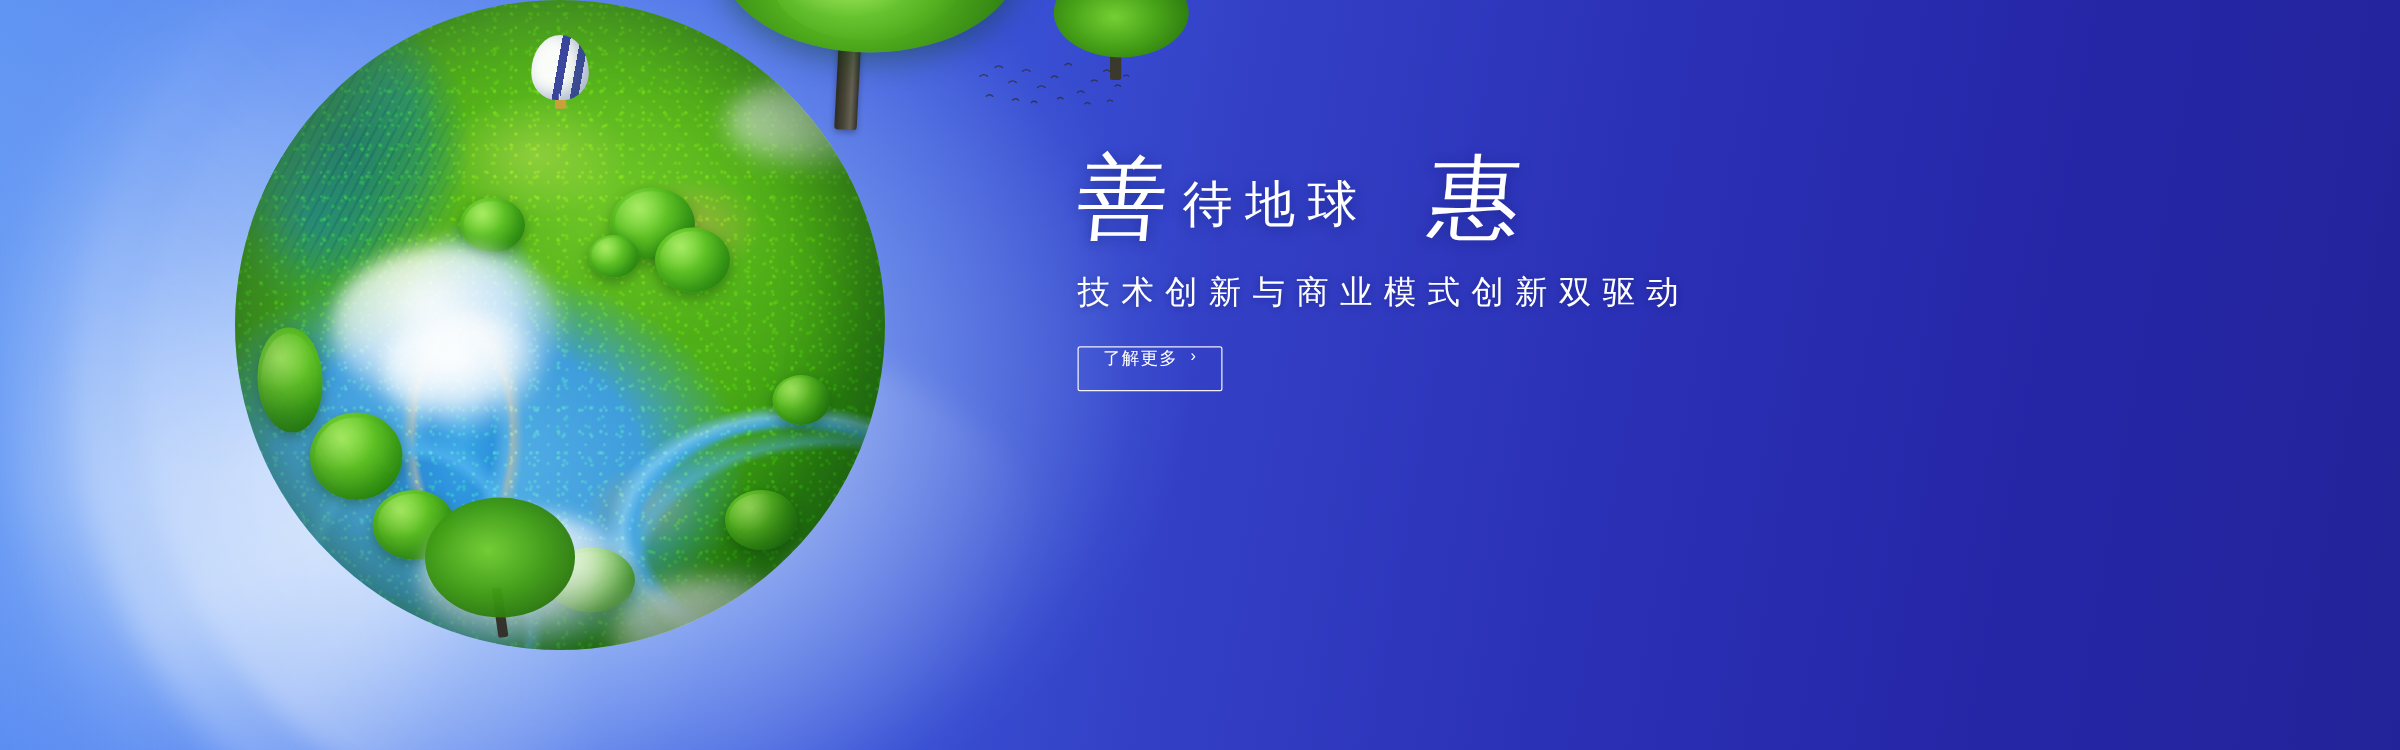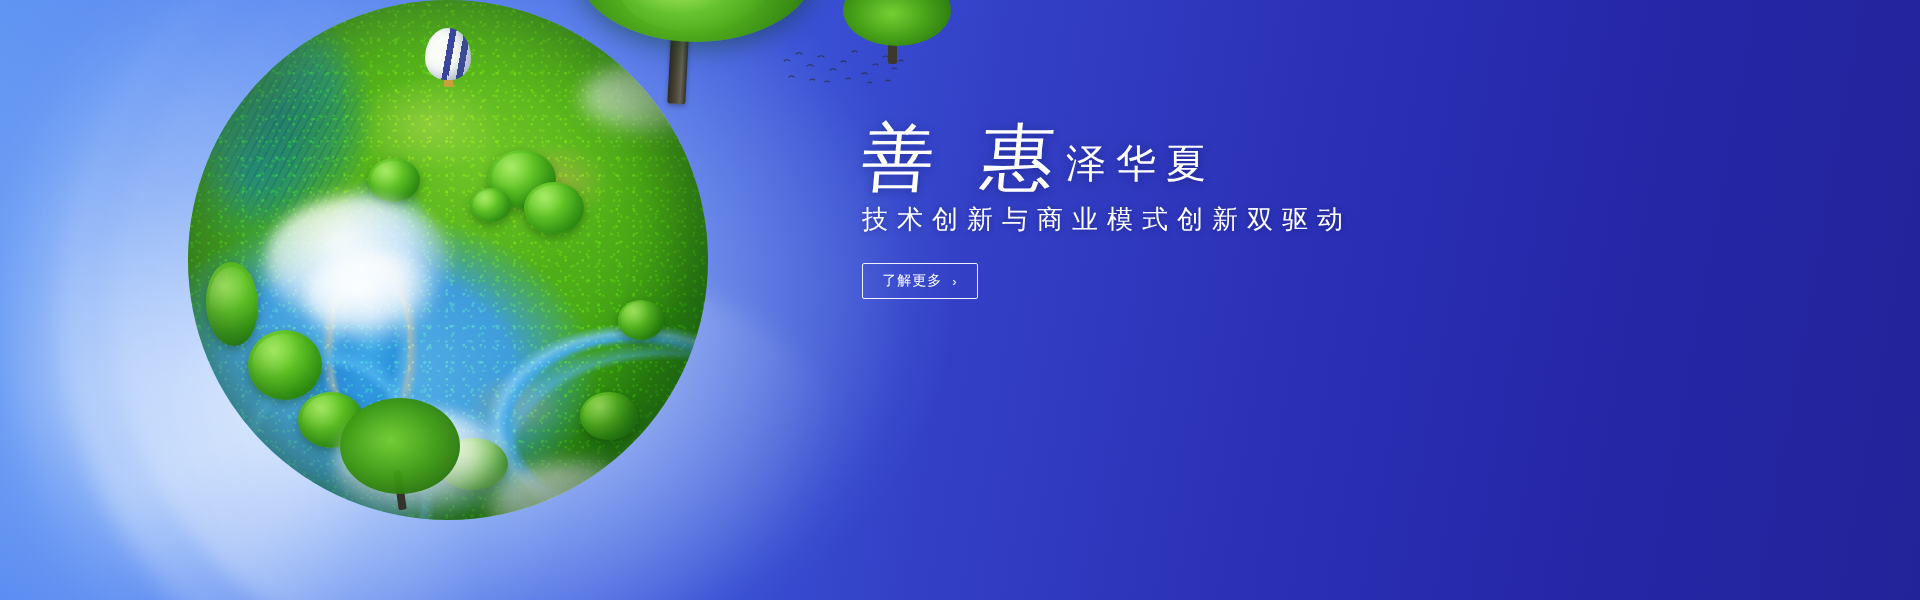--- a/index.html
+++ b/index.html
@@ -149,25 +149,25 @@
   .birds{position:absolute;left:592px;top:48px;width:126px;height:40px;opacity:.85;}
   
   .content{position:absolute;left:862px;top:118px;width:740px;}
   .headline{display:flex;align-items:flex-end;white-space:nowrap;color:#ffffff;
     font-family:"Liberation Serif","DejaVu Serif",serif;line-height:1;
     text-shadow:0 2px 10px rgba(10,20,90,.45);}
   .hl-big{font-size:72px;font-weight:400;letter-spacing:0;position:relative;top:4px;
     transform:skewX(-5deg);}
   .hl-small{font-size:40px;font-weight:400;letter-spacing:10px;padding-left:12px;position:relative;top:-6px;}
   .hl-gap{width:48px;}
-  .subtitle{margin-top:12px;color:#ffffff;font-size:26px;letter-spacing:9px;
+  .subtitle{margin-top:26px;color:#ffffff;font-size:26px;letter-spacing:9px;
     font-weight:400;white-space:nowrap;text-shadow:0 1px 6px rgba(10,20,90,.40);}
   .desc{margin-top:22px;color:#eaf0ff;font-size:17px;letter-spacing:.6px;white-space:nowrap;
     text-shadow:0 1px 4px rgba(10,20,90,.40);}
-  .btn{margin-top:26px;display:inline-flex;align-items:center;justify-content:center;gap:10px;
+  .btn{margin-top:26px;display:inline-flex;align-items:flex-start;justify-content:center;gap:10px;
     width:116px;height:36px;border:1px solid rgba(255,255,255,.92);border-radius:2px;
     color:#ffffff;font-size:14px;letter-spacing:1px;background:transparent;cursor:pointer;
     padding:0 10px;}
   .btn-chev{font-size:13px;line-height:1;position:relative;top:0px;}
 </style>
 </head>
 <body>
 
 <div class="stage">
 
@@ -254,23 +254,23 @@
           <path d="M88 35 q2-1.8 4 0"></path>
           <path d="M106 33 q2-1.8 4 0"></path>
       </g>
     </svg>
   </div>
 
   <div class="content">
 
     <div class="headline">
       <span class="hl-big">善</span>
+      <span class="hl-small">待地球</span>
       <span class="hl-gap"></span>
       <span class="hl-big">惠</span>
-      <span class="hl-small">泽华夏</span>
     </div>
 
     <div class="subtitle">技术创新与商业模式创新双驱动</div>
 
 
     <div class="btn">
       <span>了解更多</span>
       <span class="btn-chev">›</span>
     </div>
 

